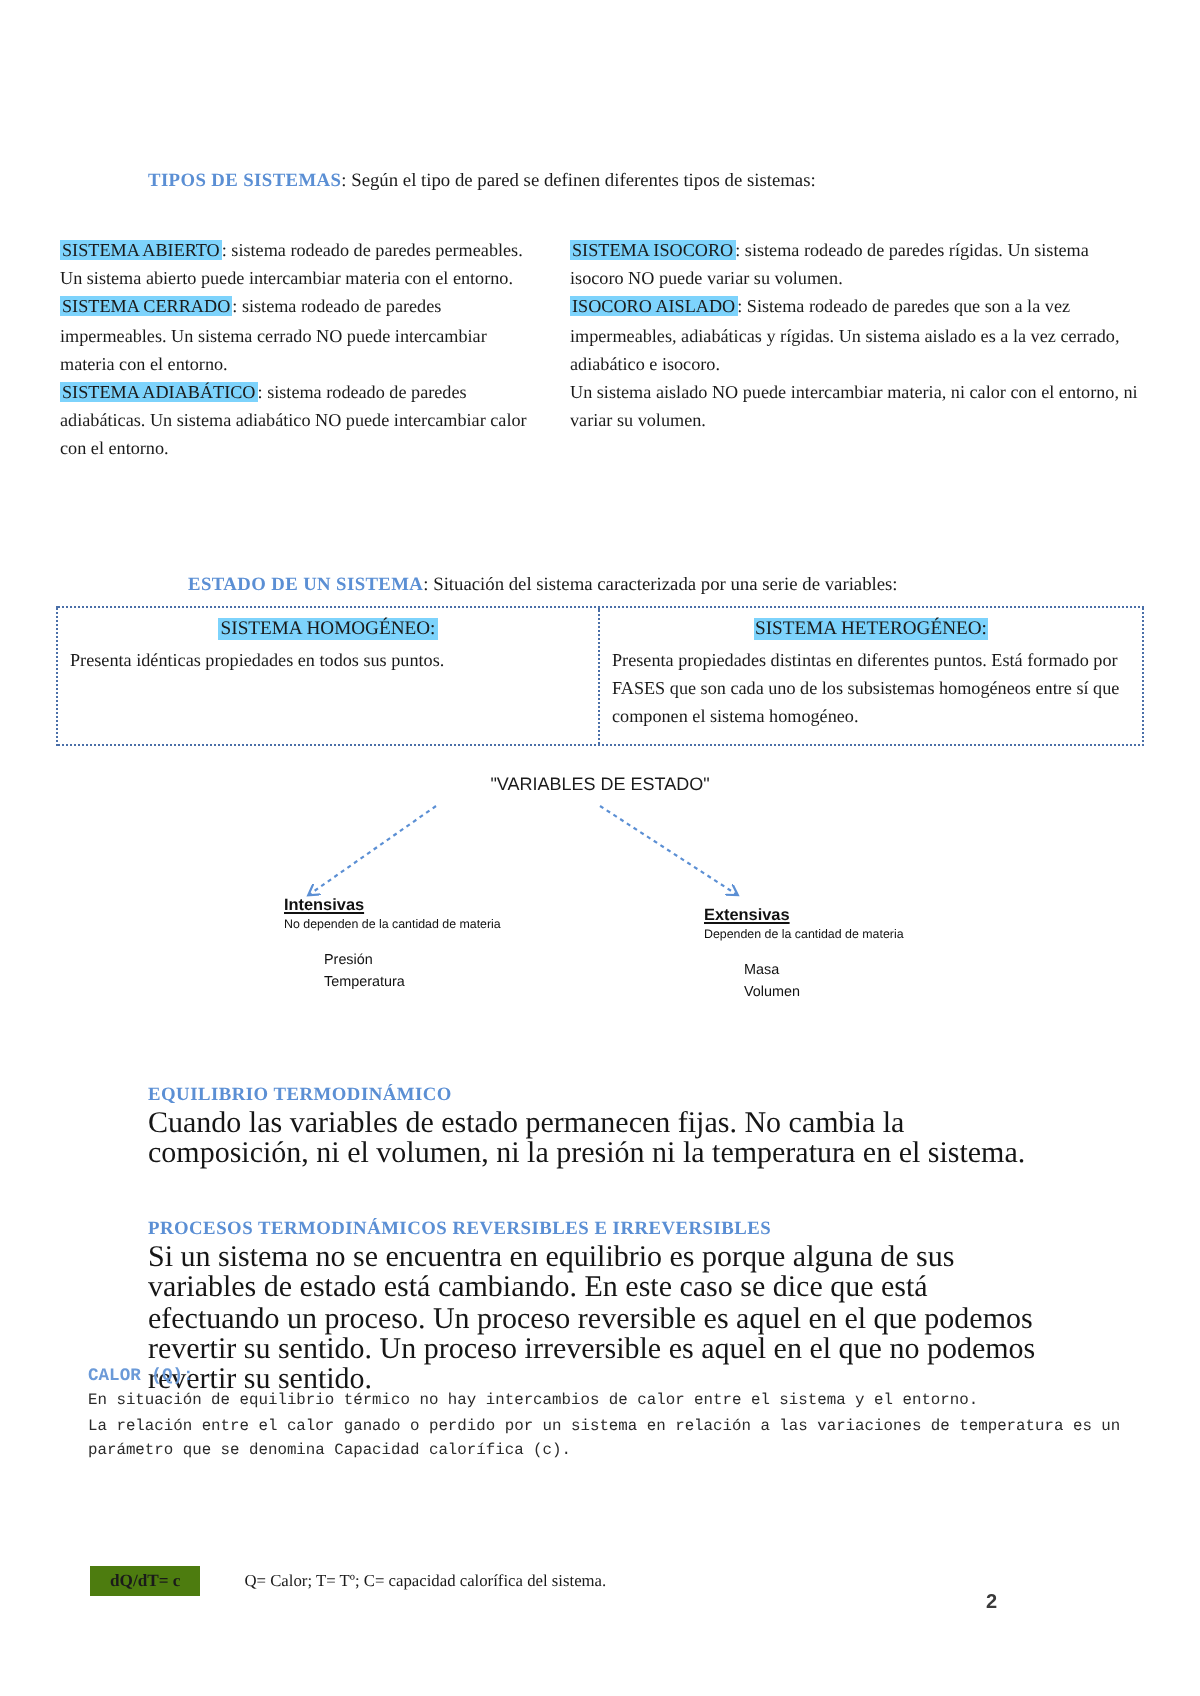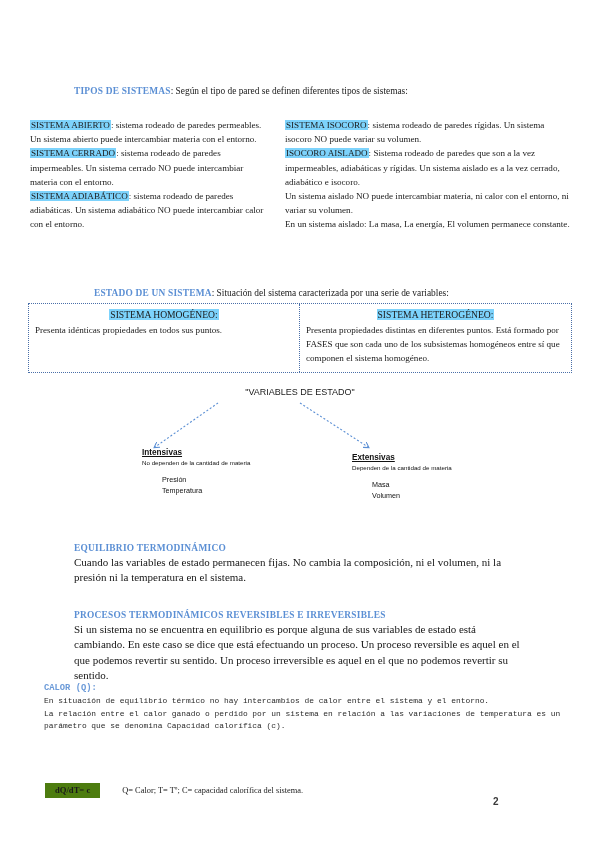--- a/index.html
+++ b/index.html
@@ -162,21 +162,21 @@
   }
   .sec h3 {
     margin: 0 0 2px 0;
     font-size: 9.4px;
     font-weight: bold;
     color: #5b8fd4;
     letter-spacing: .25px;
   }
   .sec p {
     margin: 0;
-    font-size: 11px;
+    font-size: 15px;
     line-height: 15.3px;
     color: #161616;
   }
   #sec-equilibrio { top: 543px; }
   #sec-procesos  { top: 610px; }
 
   #sec-calor {
     position: absolute;
     left: 44px;
     top: 683px;
@@ -249,21 +249,20 @@
   </div>
 
   <div id="col-right">
     <div class="blk">
       <span class="hl">SISTEMA ISOCORO</span><span>: sistema rodeado de paredes rígidas. Un sistema isocoro NO puede variar su volumen.</span>
     </div>
     <div class="blk">
       <span class="hl">ISOCORO AISLADO</span><span>: Sistema rodeado de paredes que son a la vez impermeables, adiabáticas y rígidas. Un sistema aislado es a la vez cerrado, adiabático e isocoro.</span>
     </div>
     <div class="blk">Un sistema aislado NO puede intercambiar materia, ni calor con el entorno, ni variar su volumen.</div>
-    <div class="blk">En un sistema aislado: La masa, La energía, El volumen permanece constante.</div>
   </div>
 
   <div id="estado-title">
     <span class="blue-head">ESTADO DE UN SISTEMA</span><span>: Situación del sistema caracterizada por una serie de variables:</span>
   </div>
 
   <div id="estado-boxes">
     <div class="cell left">
       <div class="cell-head">
         <span class="hl">SISTEMA HOMOGÉNEO:</span>

